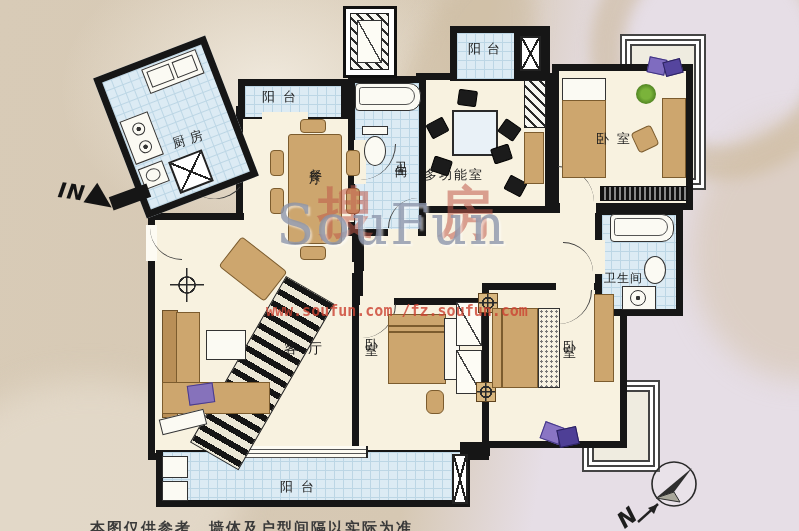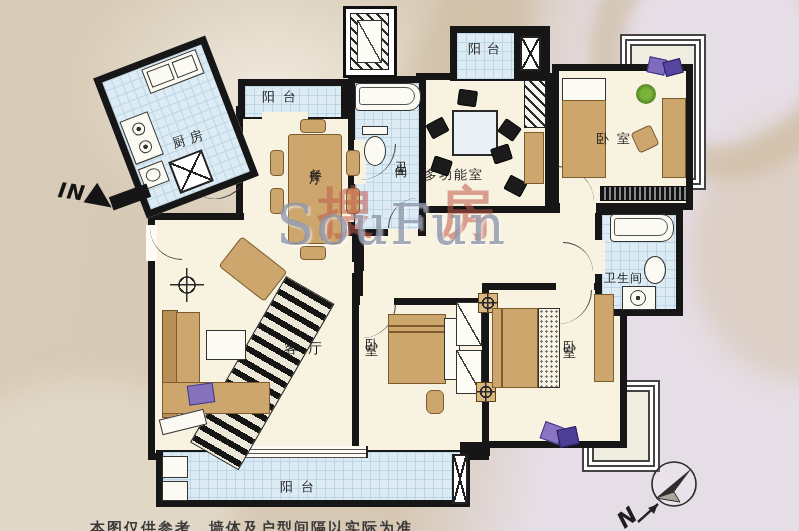--- a/index.html
+++ b/index.html
@@ -227,16 +227,17 @@
     <polygon points="44,40 80,10 62,34" fill="#2e2e2e"></polygon>
     <polygon points="44,40 62,34 68,44" fill="#a9a79b" stroke="#2e2e2e" stroke-width="1"></polygon>
     <line x1="26" y1="64" x2="46" y2="46" stroke="#222" stroke-width="2.4"></line>
     <polygon points="46,46 36,50 42,56" fill="#222"></polygon>
     <text x="6" y="68" font-size="22" font-style="italic" font-weight="bold" fill="#1d1d1d" transform="rotate(-38 14 60)">N</text>
   </svg>
 
   <div class="wm wm-cn" style="left:318px;top:176px;">搜</div>
   <div class="wm wm-cn" style="left:438px;top:176px;">房</div>
   <div class="wm wm-brand" style="left:276px;top:192px;">SouFun</div>
+  <div class="wm wm-url" style="left:266px;top:302px;">www.soufun.com /fz.soufun.com</div>
 
   <div class="disc">本图仅供参考，墙体及户型间隔以实际为准</div>
 
 </div>
 
 </body></html>

